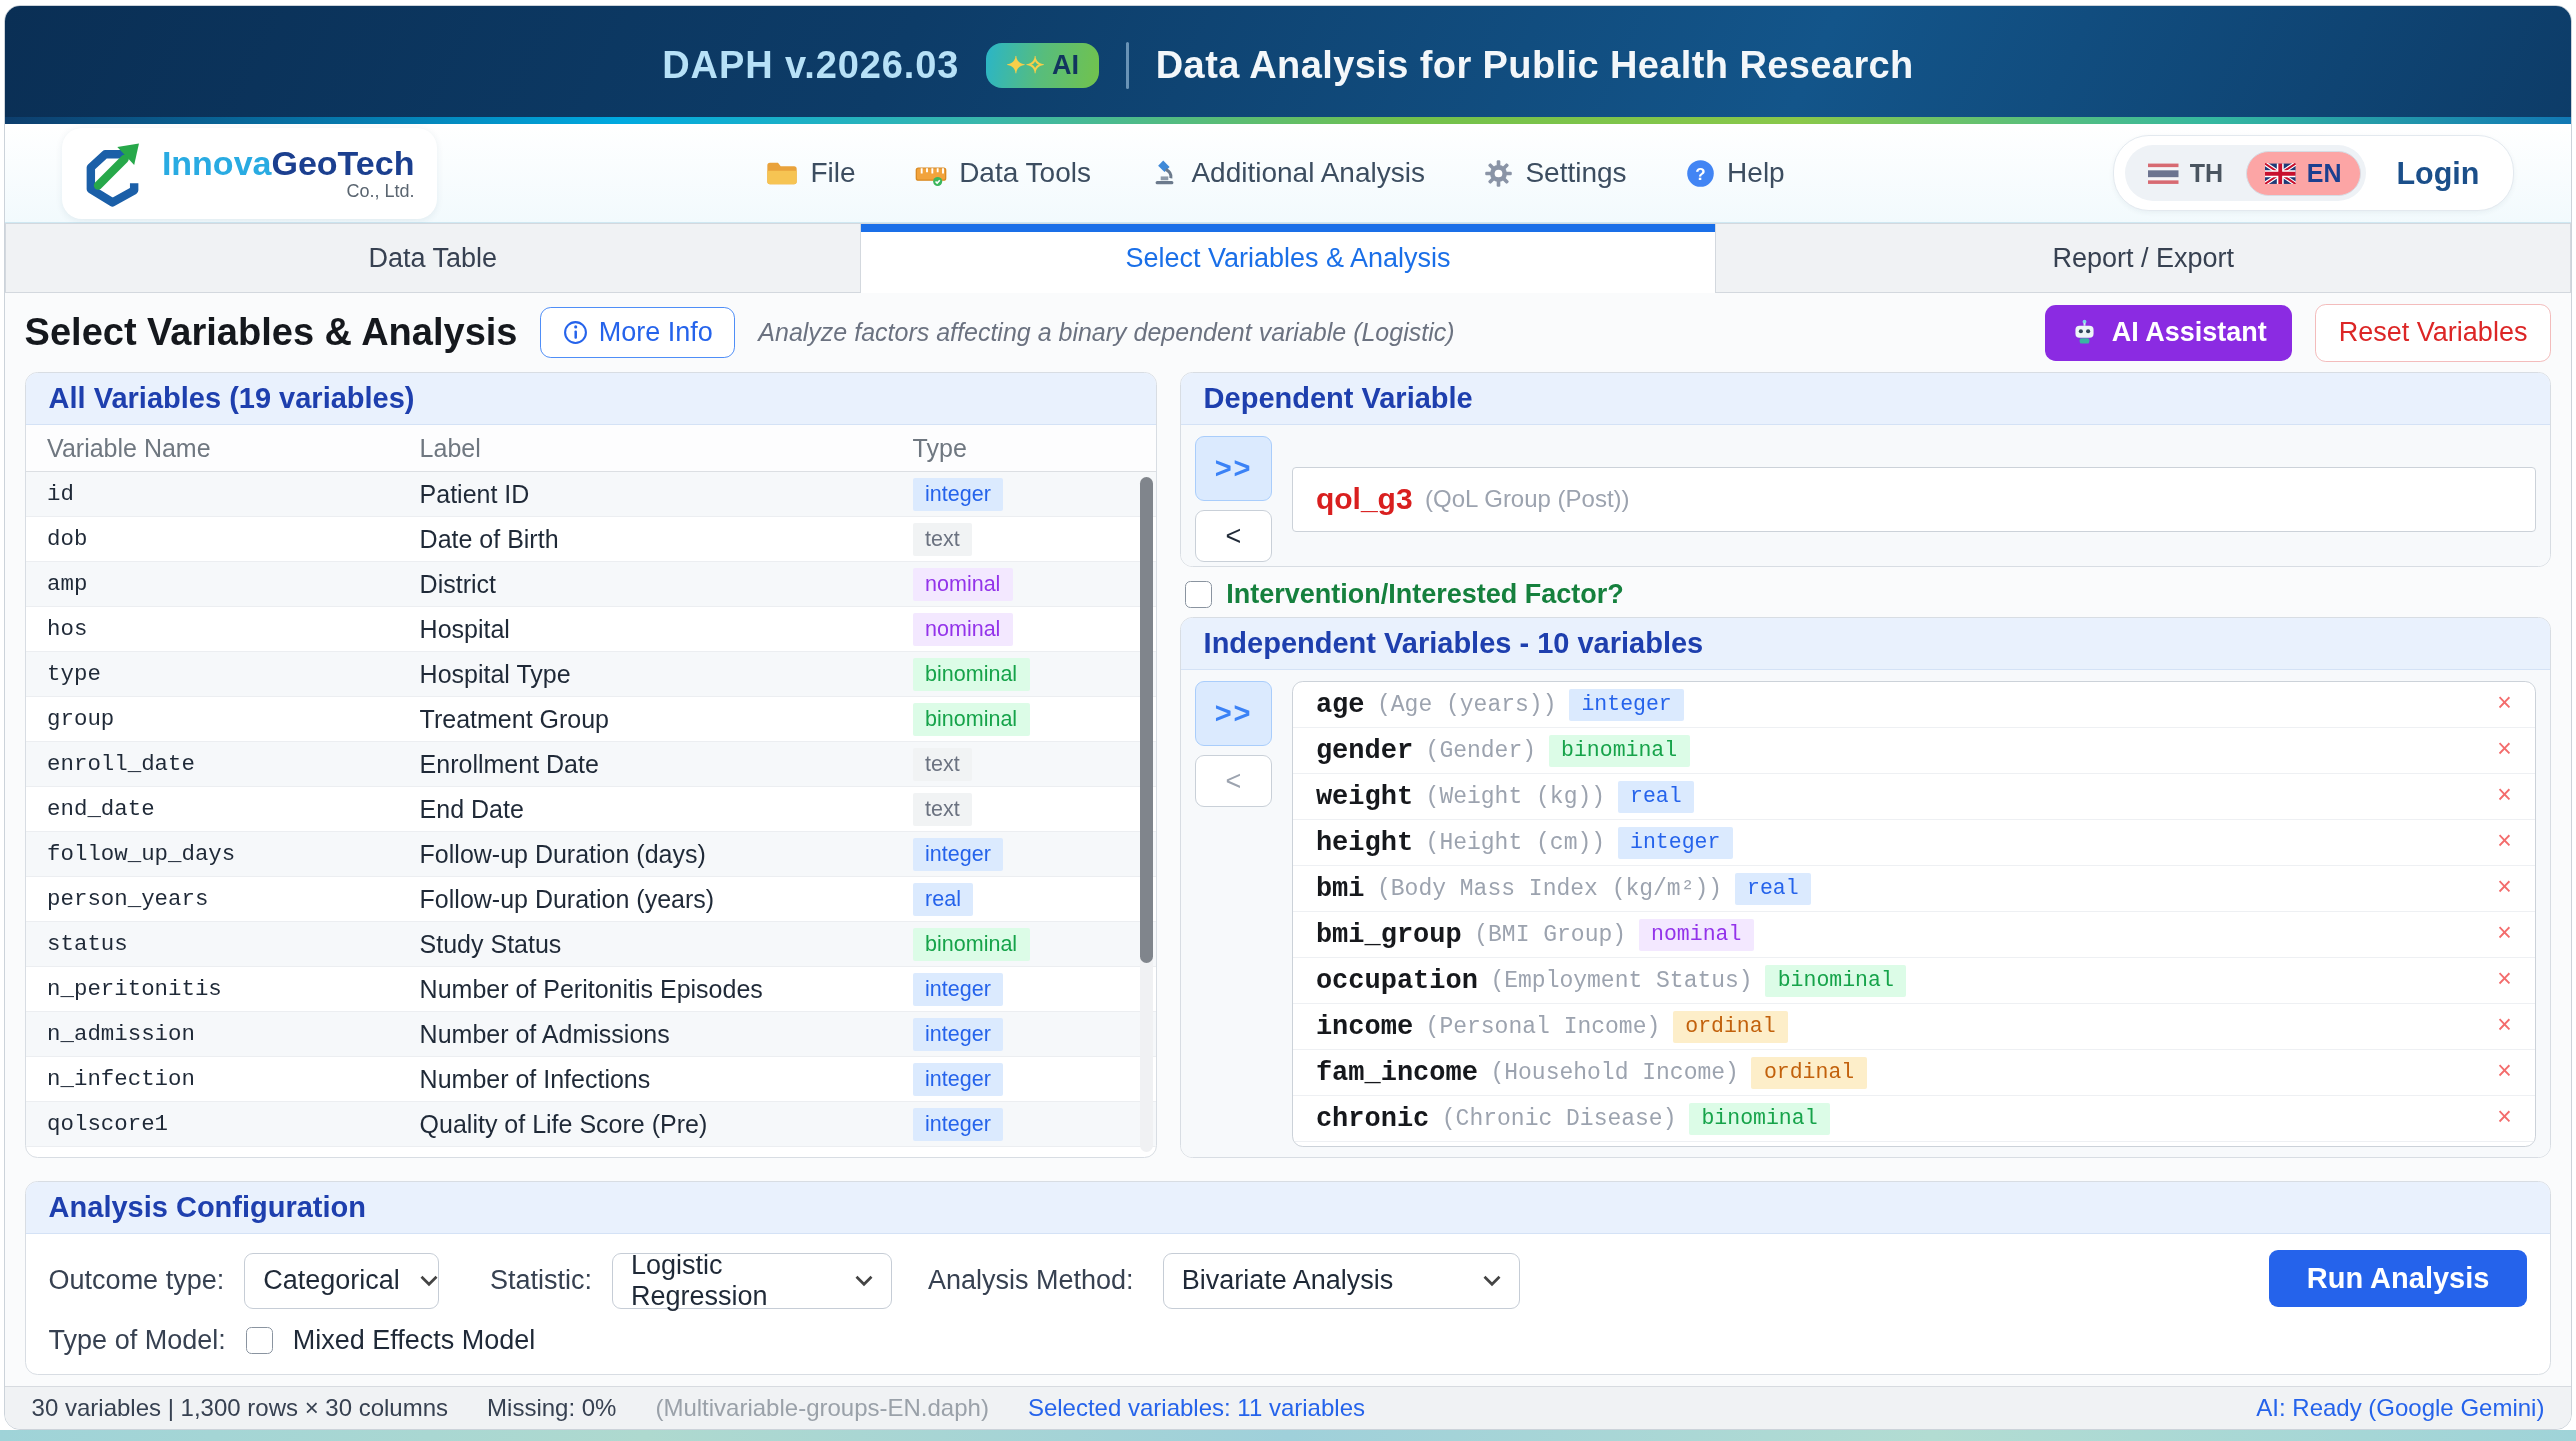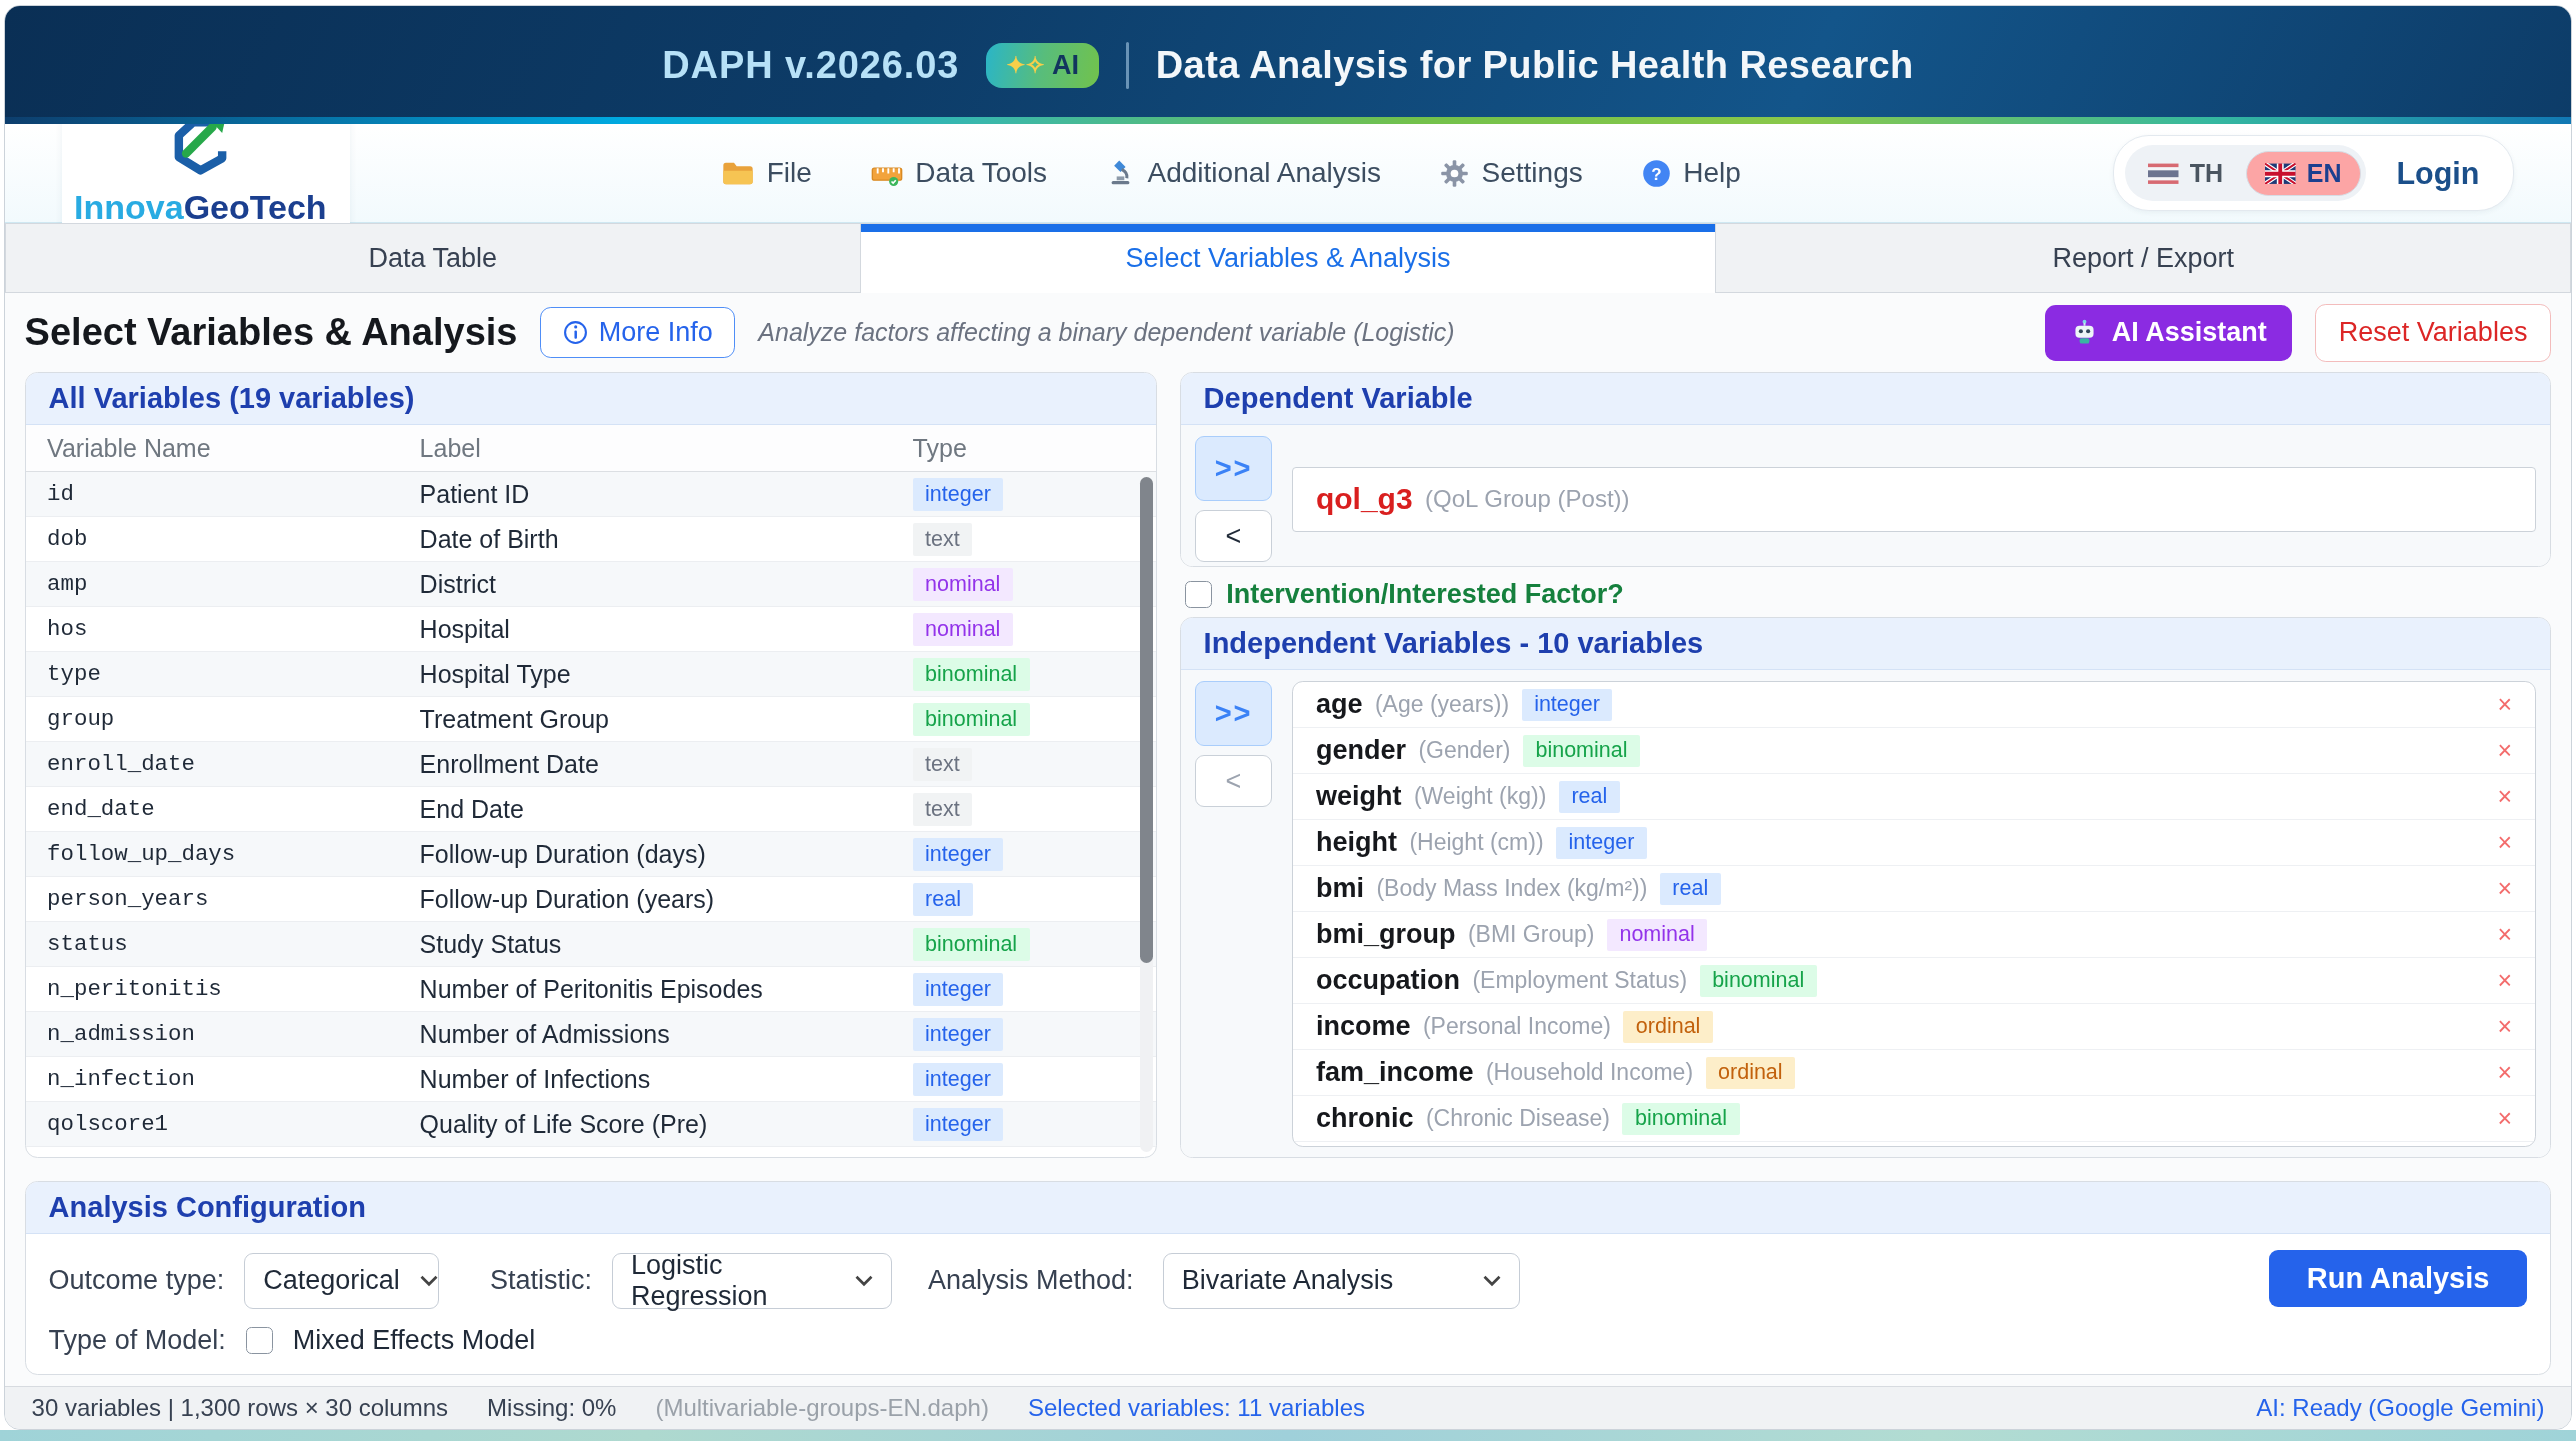--- a/index.html
+++ b/index.html
@@ -19,21 +19,21 @@
   .ai-badge { display:inline-flex; align-items:center; gap:7.2px; padding:7.2px 20px; border-radius:16px;
     background:linear-gradient(100deg,#2ab5c8,#58bd7b,#72c24c); color:#12355e; font-weight:bold; font-size:27px; }
   .sparkle { color:#f7cf4a; font-size:23px; }
   .hdr-divider { width:2.7px; height:47px; background:rgba(180,215,240,.55); border-radius:1.8px; }
   .brand-sub { font-size:38px; font-weight:bold; color:#f3f7fa; letter-spacing:0.4px; }
 
   
   .nav { height:99px; flex:0 0 auto; background:linear-gradient(180deg,#ffffff,#f2fafd);
     border-bottom:1.8px solid #cfe8f2; display:flex; align-items:center; padding:0 57px; }
   .logo-pill { background:#fff; border-radius:20px; box-shadow:0 1.8px 7.2px rgba(30,60,90,.08);
-    padding:7.2px 23px 7.2px 12.5px; display:flex; align-items:center; gap:10.8px;flex-direction:column; }
+    padding:7.2px 23px 7.2px 12.5px; display:flex; align-items:center; gap:10.8px; }
   .logo-text { line-height:1; }
   .logo-main { font-size:34px; font-weight:bold; }
   .logo-innova { color:#29abe2; } .logo-geotech { color:#1b3f8f; }
   .logo-sub { display:block; text-align:right; font-size:18px; color:#5a6570; margin-top:1.8px; }
   .menu { flex:1; display:flex; justify-content:center; gap:59px; }
   .menu-item { display:flex; align-items:center; gap:12.5px; font-size:28px; color:#3c4d60; cursor:pointer; }
   .right-controls { display:flex; align-items:center; gap:30.5px; background:#fff; border:0.9px solid #e3e9ef;
     border-radius:36px; padding:9px 34px 9px 10.8px; box-shadow:0 1.8px 5.4px rgba(30,60,90,.06); }
   .lang-switch { display:flex; align-items:center; background:#eef2f6; border-radius:29px; padding:5.4px; gap:5.4px; }
   .lang-item { display:flex; align-items:center; gap:10.8px; font-size:25px; font-weight:bold; color:#4a5560;
@@ -103,21 +103,21 @@
     display:flex; align-items:center; padding:0 23px; gap:12.5px; }
   .dep-var { font-size:30px; font-weight:bold; color:#d91f1f; }
   .dep-var-label { font-size:24px; color:#9ca3af; }
 
   .check-row { flex:0 0 50px; display:flex; align-items:center; gap:14.3px; padding:7.2px 5.4px 3.6px 5.4px; }
   .cb { width:27px; height:27px; border:1.8px solid #8a94a0; border-radius:5.4px; background:#fff; flex:0 0 auto; cursor:pointer; }
   .check-row-label { font-size:27px; font-weight:bold; color:#15803d; }
 
   .indep-panel { flex:1; min-height:0; }
   .indep-body { flex:1; min-height:0; background:#f7f9fb; display:flex; padding:10.8px 14.3px; gap:20px; }
-  .ivar-list { flex:1; background:#fff; border:0.9px solid #ccd2d9; border-radius:10.8px; overflow:hidden; }
+  .ivar-list { flex:1; background:#fff; border:0.9px solid #ccd2d9; border-radius:10.8px; overflow:hidden;font-family:Liberation Mono, monospace; }
   .ivar { height:46px; display:flex; align-items:center; gap:12.5px; padding:0 23px; border-bottom:0.9px solid #eef0f3; }
   .ivar-name { font-size:27px; font-weight:bold; color:#16181c; }
   .ivar-label { font-size:23px; color:#9ca3af; }
   .ivar-x { margin-left:auto; color:#f36c6c; font-size:25px; cursor:pointer; }
 
   
   .config-panel { flex:0 0 194px; margin:23px 0 10.8px 0; }
   .config-body { flex:1; padding:9px 23px; position:relative; display:flex; flex-direction:column; justify-content:center; gap:16px; }
   .cfg-row { display:flex; align-items:center; gap:20px; }
   .cfg-label { font-size:27px; color:#374151; }

